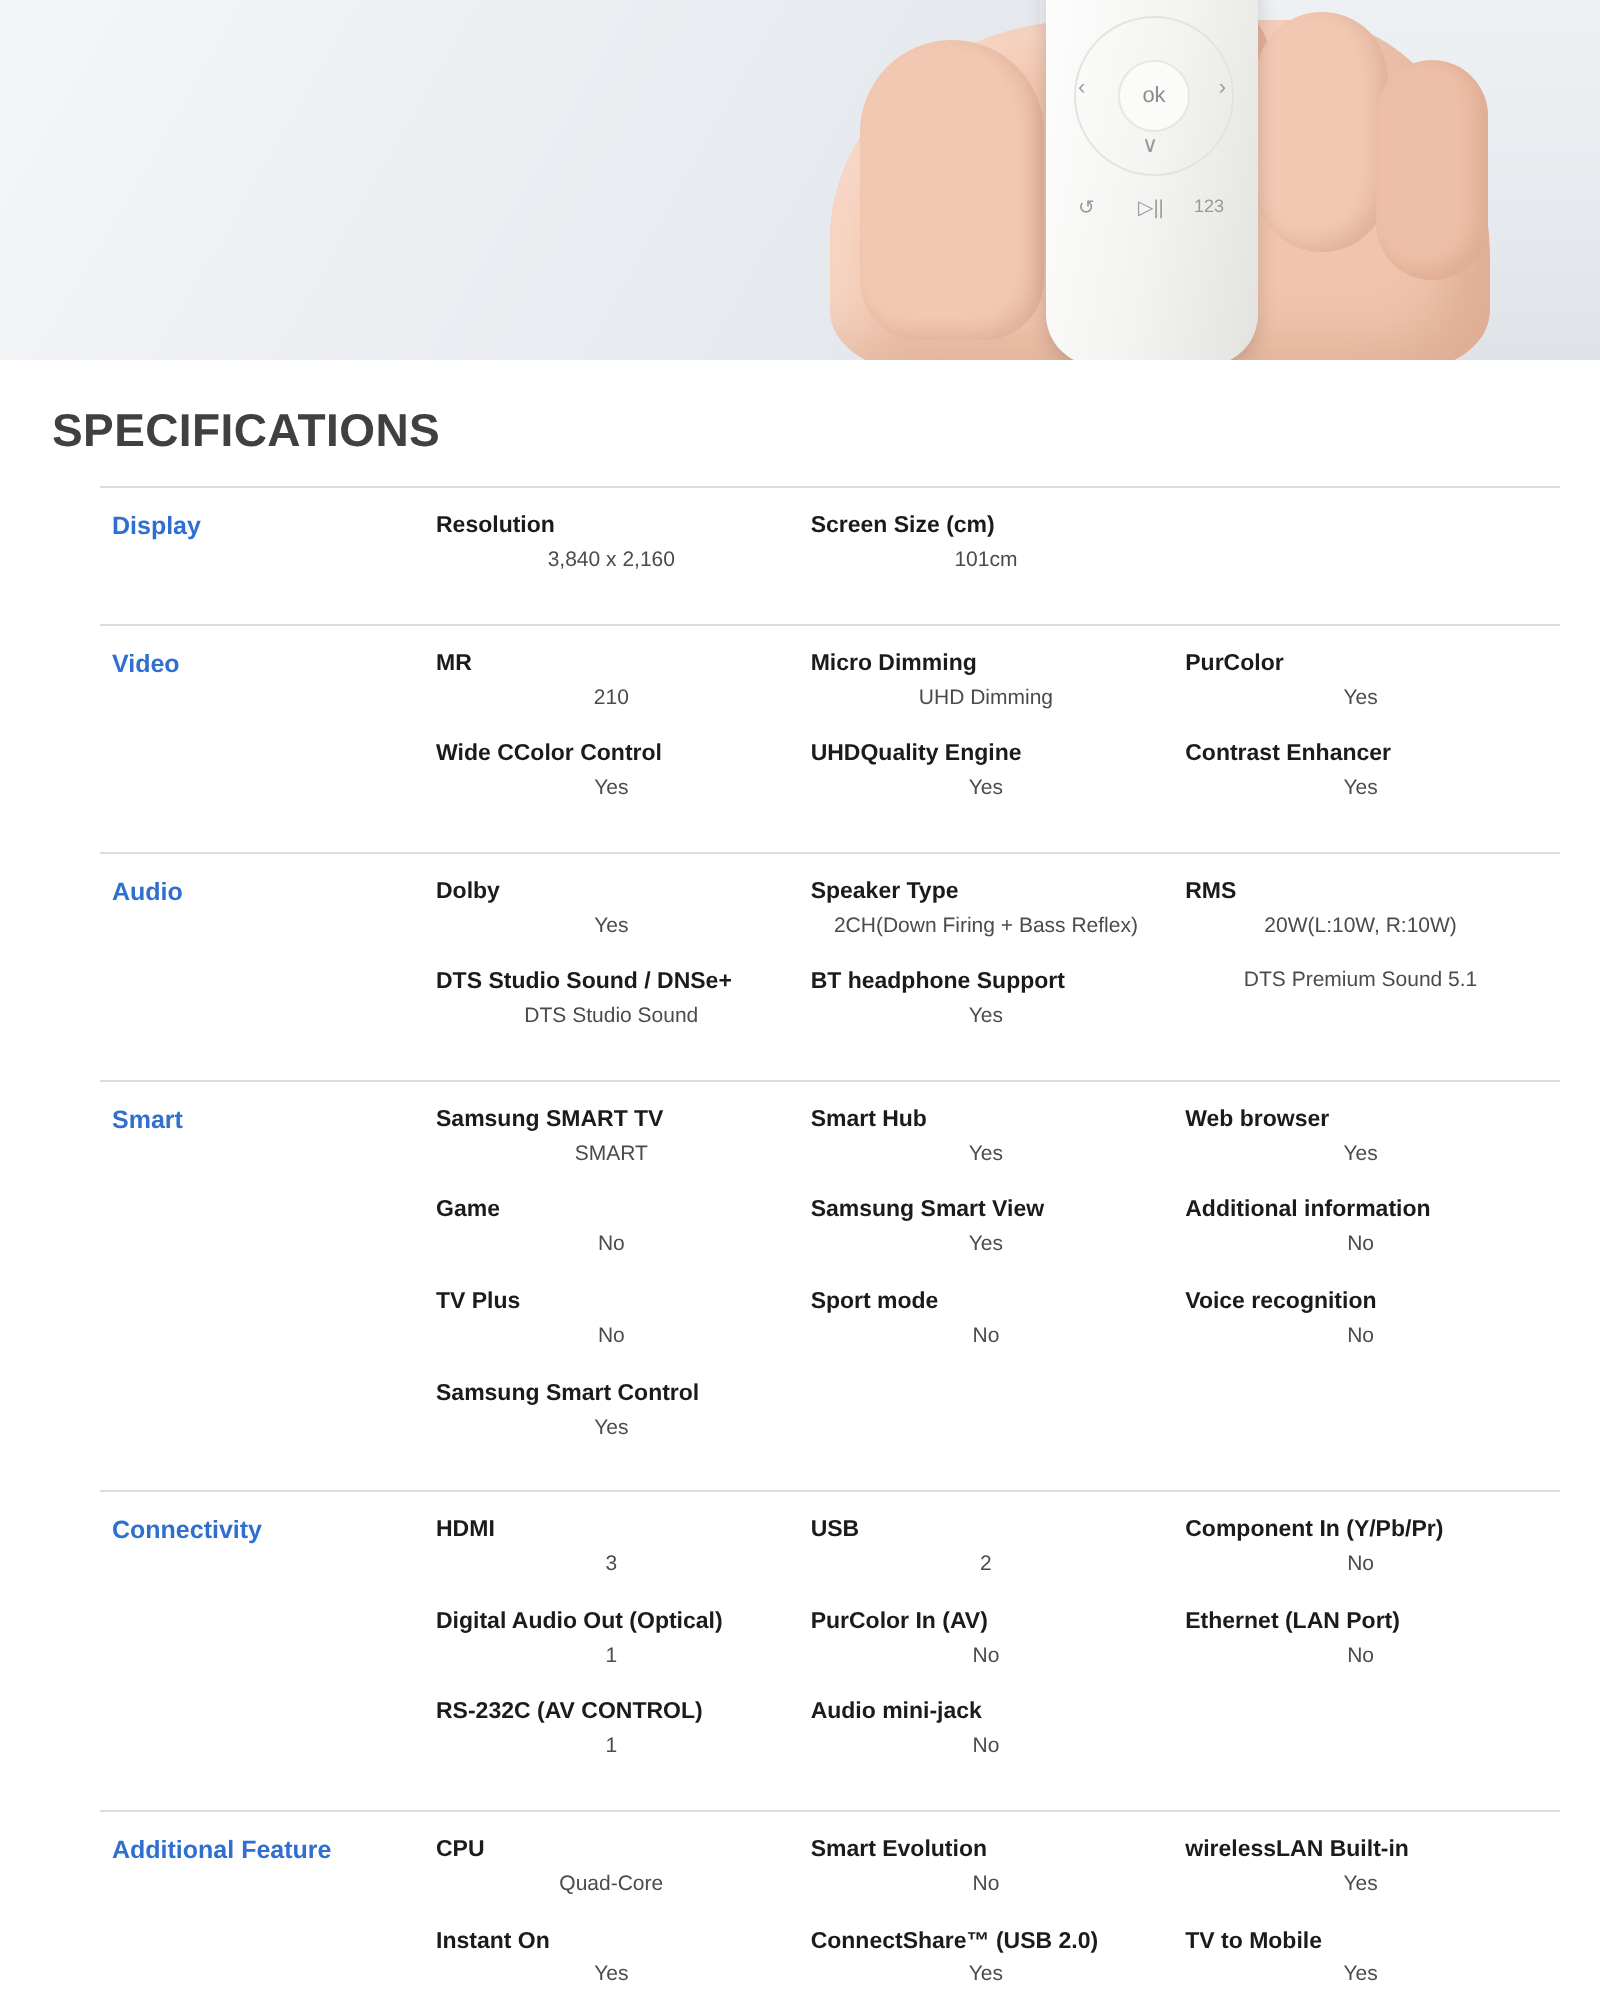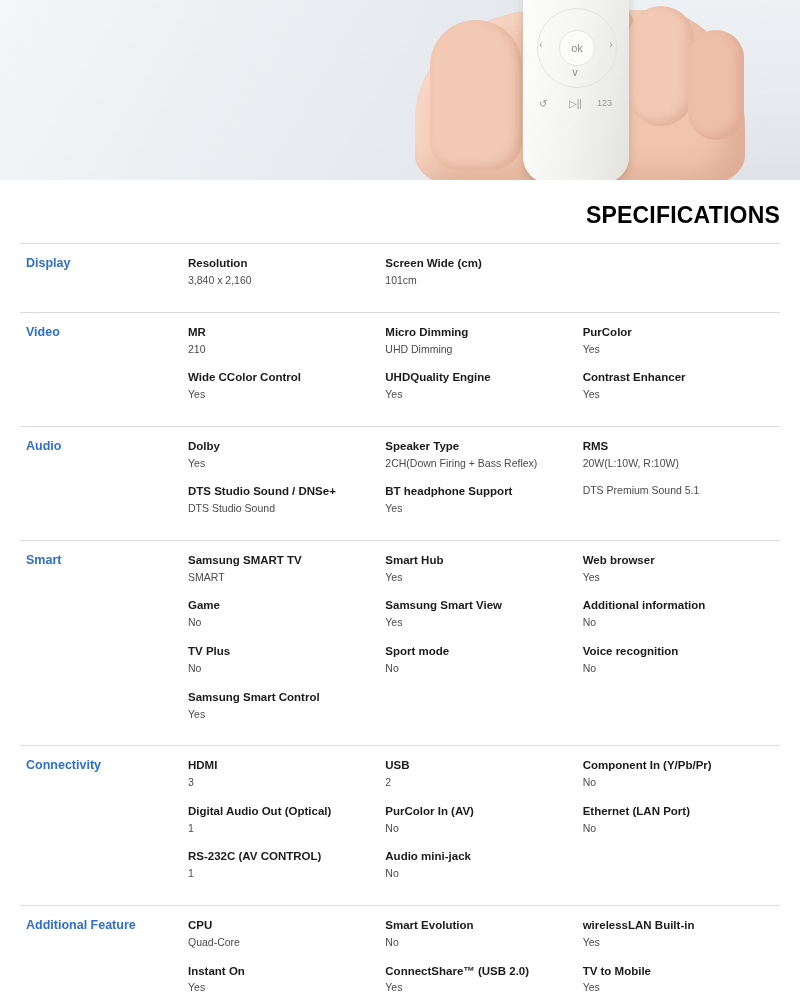--- a/index.html
+++ b/index.html
@@ -101,28 +101,28 @@
   
   .sheet {
     padding: 0 20px;
     box-sizing: border-box;
     width: 800px;
   }
   .title {
     font-size: 23px;
     font-weight: bold;
     letter-spacing: 0.2px;
-    color: #000000;
+    color: #404040;
     margin: 22px 0 14px 6px;
-    text-align: right;
   }
   .section {
     display: flex;
     border-top: 1px solid #dcdcdc;
     padding: 12px 0 10px 0;
+    margin-left: 30px;
   }
   .section:first-of-type { border-top: 1px solid #dcdcdc; }
   .sec-label {
     width: 168px;
     flex: 0 0 168px;
     padding-left: 6px;
     box-sizing: border-box;
     color: #2f6fd0;
     font-size: 12.5px;
     font-weight: bold;
@@ -143,20 +143,21 @@
     font-size: 11.5px;
     font-weight: bold;
     color: #1b1b1b;
     line-height: 1.3;
     margin-bottom: 3px;
   }
   .spec-value {
     font-size: 10.5px;
     color: #4b4b4b;
     line-height: 1.3;
+    text-align: center;
   }
 </style>
 </head>
 <body>
 
 <div class="hero">
   <div class="hero-sheen"></div>
   <div class="hand"></div>
   <div class="finger f1"></div>
   <div class="finger f2"></div>
@@ -179,21 +180,21 @@
   <div class="title">SPECIFICATIONS</div>
   <div id="sections-root">
       <div class="section">
         <div class="sec-label">Display</div>
         <div class="sec-body">
           <div class="spec">
             <div class="spec-name">Resolution</div>
             <div class="spec-value">3,840 x 2,160</div>
           </div>
           <div class="spec">
-            <div class="spec-name">Screen Wide (cm)</div>
+            <div class="spec-name">Screen Size (cm)</div>
             <div class="spec-value">101cm</div>
           </div>
         </div>
       </div>
       <div class="section">
         <div class="sec-label">Video</div>
         <div class="sec-body">
           <div class="spec">
             <div class="spec-name">MR</div>
             <div class="spec-value">210</div>

